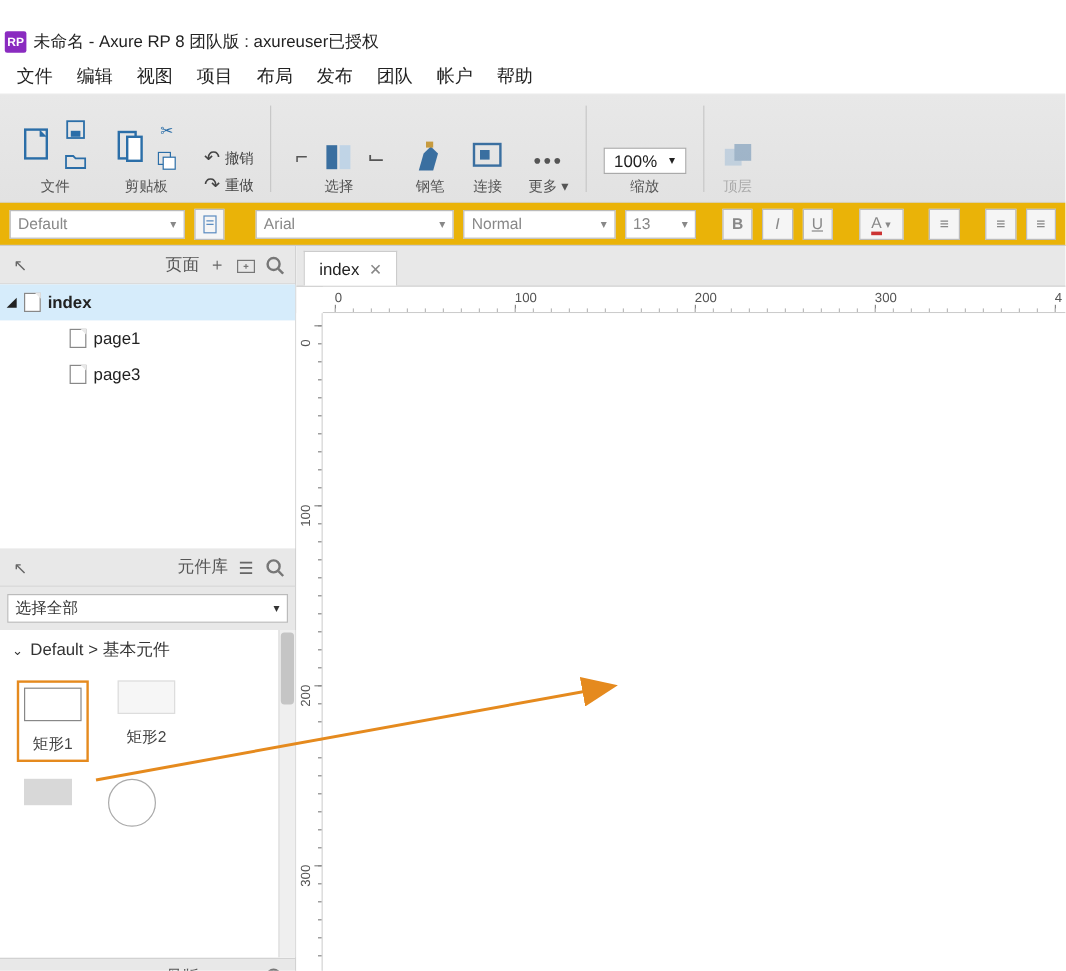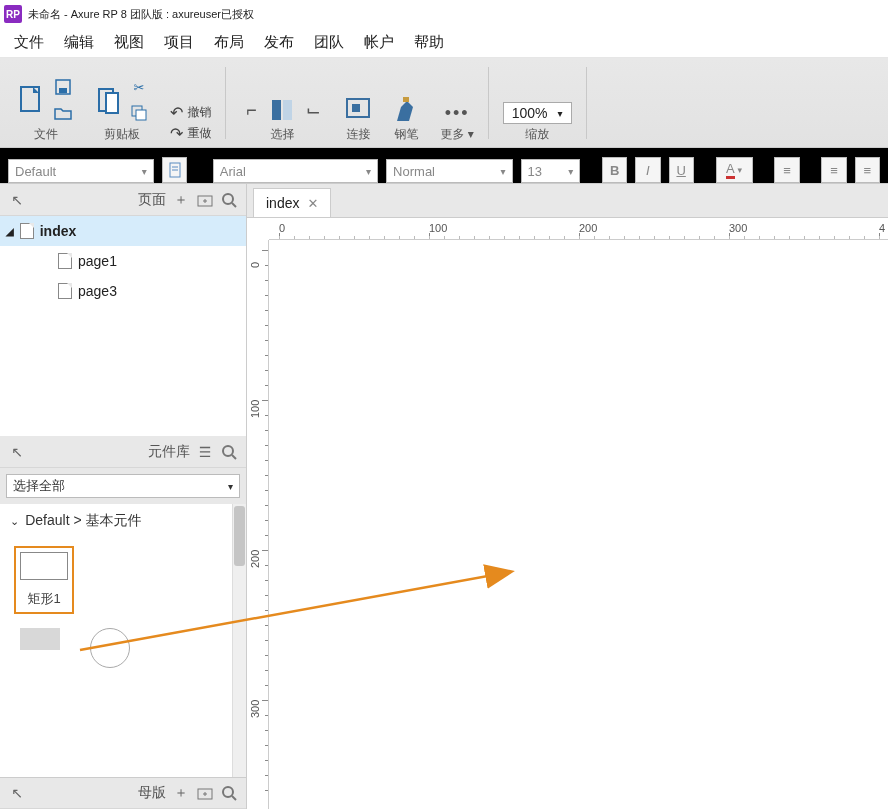--- a/index.html
+++ b/index.html
@@ -1,34 +1,34 @@
 <!DOCTYPE html>
 <html><head>
 <meta charset="utf-8">
 <style>
 * { box-sizing: border-box; margin: 0; padding: 0; font-family: "Microsoft YaHei", Arial, sans-serif; }
 body { background: #fff; font-size: 13px; color: #222; width: 888px; height: 809px; overflow: hidden; position: relative; }
-.titlebar { height: 28px; display: flex; align-items: center; padding: 12px 4px; background: #fff; }
+.titlebar { height: 28px; display: flex; align-items: center; padding: 12px 4px; background: #fff; margin-top: 21px; }
 .app-icon { width: 18px; height: 18px; background: #8a2bc0; color: #fff; font-size: 10px; font-weight: bold; display: flex; align-items: center; justify-content: center; border-radius: 2px; margin-right: 6px; }
-.titlebar-text { font-size: 11px; text-align: right; }
+.titlebar-text { font-size: 14px; text-align: right; }
 .menubar { height: 30px; display: flex; align-items: center; padding: 0 6px; gap: 4px; background: #fff; border-bottom: 1px solid #e6e6e6; }
 .menubar span { padding: 4px 8px; font-size: 15px; cursor: default; }
 .toolbar { height: 90px; background: linear-gradient(#e8e8e8,#e2e2e2); border-bottom: 1px solid #ccc; display: flex; align-items: center; padding: 0 8px; gap: 0; }
 .tb-group { display: flex; flex-direction: column; align-items: center; justify-content: flex-end; height: 100%; padding: 4px 10px; position: relative; }
 .tb-group-label { font-size: 12px; color: #555; margin-top: 2px; }
 .tb-sep { width: 1px; height: 72px; background: #c8c8c8; margin: 0 4px; }
 .tb-row { display: flex; gap: 6px; align-items: center; }
 .ico { width: 22px; height: 22px; display: inline-flex; align-items: center; justify-content: center; color: #2b6ea8; }
 .ico-big { width: 28px; height: 28px; }
 .tb-small-col { display: flex; flex-direction: column; gap: 2px; font-size: 12px; color: #444; }
 .tb-small-col .row { display: flex; align-items: center; gap: 4px; }
 .zoom-box { display: flex; align-items: center; background: #fff; border: 1px solid #aaa; padding: 2px 8px; font-size: 14px; }
 .zoom-box .arr { margin-left: 10px; font-size: 10px; }
 .dimmed { opacity: 0.4; }
-.fmt-bar { height: 36px; background: #000000; border-bottom: 1px solid #ccc; display: flex; align-items: flex-end; padding: 0 8px; gap: 8px; }
+.fmt-bar { height: 36px; background: #eab308; border-bottom: 1px solid #ccc; display: flex; align-items: center; padding: 0 8px; gap: 8px; }
 .combo { display: flex; align-items: center; background: #fff; border: 1px solid #bbb; height: 24px; padding: 0 6px; color: #888; font-size: 13px; }
 .combo .arr { margin-left: auto; font-size: 10px; padding-left: 6px; }
 .btn-sq { width: 26px; height: 26px; border: 1px solid #bbb; background: #f5f5f5; display: flex; align-items: center; justify-content: center; color: #888; font-size: 13px; }
 .main { display: flex; height: calc(809px - 28px - 30px - 90px - 36px); }
 .side { width: 247px; background: #e8e8e8; display: flex; flex-direction: column; border-right: 1px solid #ccc; }
 .panel-hdr { height: 32px; display: flex; align-items: center; padding: 0 8px; gap: 6px; color: #555; border-bottom: 1px solid #d7d7d7; }
 .panel-hdr .title { flex: 1; text-align: right; font-size: 14px; }
 .panel-hdr .hicon { width: 18px; height: 18px; display: flex; align-items: center; justify-content: center; font-size: 14px; color: #666; }
 .tree { background: #fff; flex: 0 0 auto; }
 .tree-row { display: flex; align-items: center; height: 30px; padding: 0 6px; gap: 6px; font-size: 14px; }
@@ -151,49 +151,58 @@
             <rect x="3" y="3" width="9" height="20" fill="#3a6fa0"></rect>
             <rect x="14" y="3" width="9" height="20" fill="#c0d4e6"></rect>
           </svg>
         </span>
       <span class="ico" style="font-size:18px;color:#555">⌙</span>
     </div>
     <div class="tb-group-label">选择</div>
   </div>
   <div class="tb-group">
     <span class="ico ico-big">
+        <svg width="26" height="30">
+          <path d="M4 26 L8 12 L14 6 L20 12 L16 26 Z" fill="#3a6fa0"></path>
+          <rect x="10" y="2" width="6" height="5" fill="#c79b3f"></rect>
+        </svg>
+      </span>
+    <div class="tb-group-label">钢笔</div>
+  </div>
+  <div class="tb-group">
+    <span class="ico ico-big">
         <svg width="28" height="28">
           <rect x="3" y="3" width="22" height="18" fill="none" stroke="#3a6fa0" stroke-width="2"></rect>
           <rect x="8" y="8" width="8" height="8" fill="#3a6fa0"></rect>
         </svg>
       </span>
     <div class="tb-group-label">连接</div>
   </div>
   <div class="tb-group">
-    <span class="ico ico-big">
-        <svg width="26" height="30">
-          <path d="M4 26 L8 12 L14 6 L20 12 L16 26 Z" fill="#3a6fa0"></path>
-          <rect x="10" y="2" width="6" height="5" fill="#c79b3f"></rect>
-        </svg>
-      </span>
-    <div class="tb-group-label">钢笔</div>
-  </div>
-  <div class="tb-group">
     <span class="ico" style="font-size:18px;color:#555;letter-spacing:2px">•••</span>
     <div class="tb-group-label"><span>更多</span> ▾</div>
   </div>
   <div class="tb-sep"></div>
   <div class="tb-group">
     <div class="zoom-box">
       <span>100%</span>
       <span class="arr">▾</span>
     </div>
     <div class="tb-group-label">缩放</div>
   </div>
   <div class="tb-sep"></div>
+  <div class="tb-group dimmed">
+    <span class="ico ico-big">
+        <svg width="26" height="26">
+          <rect x="2" y="6" width="14" height="14" fill="#8fb3d4"></rect>
+          <rect x="10" y="2" width="14" height="14" fill="#3a6fa0"></rect>
+        </svg>
+      </span>
+    <div class="tb-group-label">顶层</div>
+  </div>
 </div>
 
 <div class="fmt-bar">
   <div class="combo" style="width:150px">
       <span>Default</span>
       <span class="arr">▾</span>
     </div>
   <div class="btn-sq">
       <svg width="14" height="16">
         <rect x="2" y="1" width="10" height="14" fill="none" stroke="#5a8bc0"></rect>
@@ -298,20 +307,24 @@
       </div>
       <div class="lib-body">
         <div class="lib-cat">
             <span style="font-size:11px">⌄</span>
             <span>Default &gt; 基本元件</span>
           </div>
         <div class="lib-grid">
           <div class="lib-item sel">
             <div class="shape-rect"></div>
             <span>矩形1</span>
+          </div>
+          <div class="lib-item">
+            <div class="shape-rect soft"></div>
+            <span>矩形2</span>
           </div>
         </div>
         <div class="lib-grid2">
           <div class="shape-box"></div>
           <div class="shape-circ"></div>
         </div>
         <div class="lib-scroll">
             <div class="lib-thumb"></div>
           </div>
       </div>

